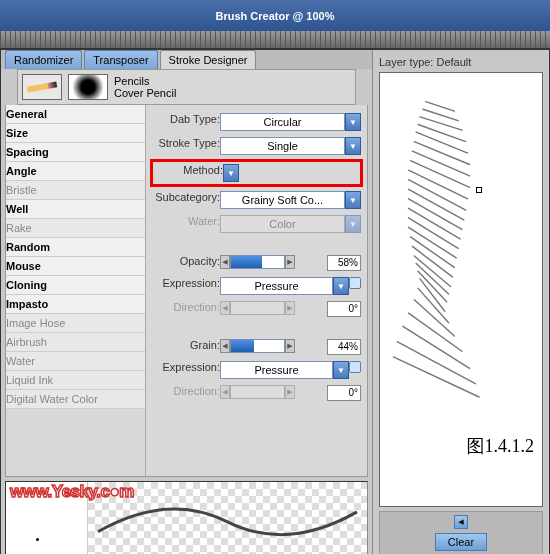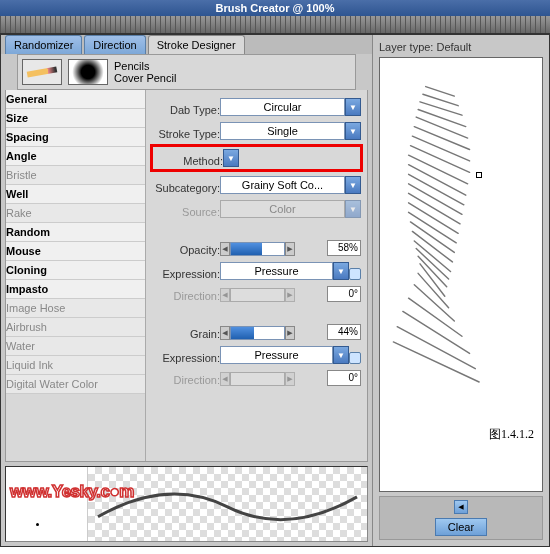--- a/index.html
+++ b/index.html
@@ -1,35 +1,35 @@
 <!DOCTYPE html>
 <html><head>
 <meta charset="utf-8">
 <style>
 * { box-sizing: border-box; margin: 0; padding: 0; font-family: Tahoma, sans-serif; font-size: 11px; }
 body { background: #fff; width: 550px; height: 554px; position: relative; }
-.titlebar { height: 16px; background: linear-gradient(#4a6ea8,#2e5591); color: #fff; display: flex; align-items: center; justify-content: center; position: relative; font-weight: bold; }
+.titlebar { height: 31px; background: linear-gradient(#4a6ea8,#2e5591); color: #fff; display: flex; align-items: center; justify-content: center; position: relative; font-weight: bold; }
 .ruler { height: 18px; background: linear-gradient(#888,#666); border-bottom: 1px solid #333; background-image: repeating-linear-gradient(90deg,#555 0,#555 1px,transparent 1px,transparent 5px),linear-gradient(#999,#666); }
 .main { display: flex; height: 513px; background: #bbb; border: 1px solid #333; }
 .left { width: 372px; background: #c8c8c8; display: flex; flex-direction: column; border-right: 1px solid #888; }
 .tabs { display: flex; padding: 0 4px 0 4px; gap: 2px; background: #bbb; }
 .tab { padding: 3px 8px; background: linear-gradient(#9fbfe8,#7da8d8); border: 1px solid #5a7fa8; border-bottom: none; border-radius: 3px 3px 0 0; cursor: pointer; }
 .tab.active { background: #d8d8d8; border-color: #888; }
 .brushrow { display: flex; align-items: center; padding: 4px; background: #d8d8d8; border: 1px solid #999; margin: 0 16px; gap: 6px; }
 .brushicon { width: 40px; height: 26px; border: 1px solid #666; display: flex; align-items: center; justify-content: center; background: #e8e8e8; }
 .pencil { width: 30px; height: 6px; background: linear-gradient(90deg,#f4c060,#f4c060 70%,#e88 70%,#333 95%); transform: rotate(-10deg); }
 .dabicon { width: 40px; height: 26px; border: 1px solid #666; background: radial-gradient(circle,#000 30%,#fff 70%); }
 .brushtext { display: flex; flex-direction: column; font-size: 11px; }
 .cols { display: flex; flex: 1; background: #d8d8d8; margin: 0 4px 4px 4px; border: 1px solid #999; border-top: none; }
 .catlist { width: 140px; border-right: 1px solid #aaa; }
 .catitem { padding: 3px 0; border-bottom: 1px solid #ccc; background: #e8e8e8; cursor: pointer; }
 .catitem.bold { font-weight: bold; color: #000; background: #f0f0f0; }
 .catitem.dim { color: #888; }
 .props { flex: 1; padding: 8px 6px; display: flex; flex-direction: column; gap: 6px; }
-.prow { display: flex; align-items: flex-end; }
+.prow { display: flex; align-items: flex-start; }
 .plabel { width: 68px; text-align: right; color: #333; }
 .plabel.dim { color: #999; }
 .pfield { flex: 1; height: 18px; background: #fff; border: 1px solid #7a93b5; text-align: center; line-height: 16px; position: relative; }
 .pfield.dim { background: #ddd; color: #888; border-color: #aaa; }
 .darr { width: 16px; height: 18px; background: linear-gradient(#7aa8e0,#4a7ac0); border: 1px solid #335a90; display: flex; align-items: center; justify-content: center; color: #fff; font-size: 8px; }
 .darr::after { content: "▼"; }
 .hlrow { border: 3px solid #e00; padding: 2px; margin: -2px; }
 .slider { flex: 1; height: 14px; border: 1px solid #7a93b5; background: #fff; position: relative; }
 .slider .fill { position: absolute; left: 0; top: 0; bottom: 0; background: linear-gradient(#5090e0,#2060b0); }
 .slarr { width: 10px; height: 14px; background: #ccc; border: 1px solid #888; display: flex; align-items: center; justify-content: center; font-size: 7px; color: #555; }
@@ -39,38 +39,38 @@
 .dabprev { width: 82px; background: #fff; border-right: 1px solid #ccc; position: relative; }
 .dabprev::after { content: ""; position: absolute; left: 30px; top: 56px; width: 3px; height: 3px; background: #000; border-radius: 50%; }
 .strokeprev { flex: 1; background: repeating-conic-gradient(#ddd 0 25%,#fff 0 50%) 0 0/14px 14px; position: relative; }
 .strokeprev svg { position: absolute; inset: 0; }
 .watermark { position: absolute; left: 10px; bottom: 52px; font-size: 17px; font-weight: bold; color: #fff; -webkit-text-stroke: 1.5px #d03030; font-family: Arial; letter-spacing: -0.5px; }
 .right { flex: 1; background: #c8c8c8; display: flex; flex-direction: column; padding: 6px; }
 .rlabel { color: #333; margin-bottom: 4px; }
 .canvas { flex: 1; background: #fff; border: 1px solid #666; position: relative; overflow: hidden; }
 .canvas svg { position: absolute; inset: 0; }
 .handle { position: absolute; width: 6px; height: 6px; border: 1px solid #000; background: #fff; }
-.figlabel { position: absolute; right: 8px; bottom: 48px; font-family: SimSun,serif; font-size: 12px; }
+.figlabel { position: absolute; right: 8px; bottom: 48px; font-family: SimSun,serif; font-size: 18px; }
 .clearrow { display: flex; justify-content: flex-end; align-items: center; gap: 4px; margin-top: 4px; padding: 3px; background: #b8b8b8; border: 1px solid #999; flex-direction: column; }
 .clearbtn { padding: 2px 12px; background: linear-gradient(#9fc8f0,#6ea0d8); border: 1px solid #4a7ab0; cursor: pointer; }
 .sarr { width: 14px; height: 14px; background: linear-gradient(#9fc8f0,#6ea0d8); border: 1px solid #4a7ab0; display: flex; align-items: center; justify-content: center; font-size: 7px; }
 .gap { height: 10px; }
 </style>
 </head>
 <body>
 
 <div class="titlebar">
   <span>Brush Creator @ 100%</span>
 </div>
 <div class="ruler"></div>
 <div class="main">
   <div class="left">
     <div class="tabs">
       <div class="tab">Randomizer</div>
-      <div class="tab">Direction</div>
+      <div class="tab">Transposer</div>
       <div class="tab active">Stroke Designer</div>
     </div>
     <div class="brushrow">
       <div class="brushicon">
           <div class="pencil"></div>
         </div>
       <div class="dabicon"></div>
       <div class="brushtext">
         <span>Pencils</span>
         <span>Cover Pencil</span>
@@ -109,21 +109,21 @@
         <div class="prow hlrow">
           <span class="plabel">Method:</span>
           <div class="darr"></div>
         </div>
         <div class="prow">
           <span class="plabel">Subcategory:</span>
           <div class="pfield">Grainy Soft Co...</div>
           <div class="darr"></div>
         </div>
         <div class="prow">
-          <span class="plabel dim">Source:</span>
+          <span class="plabel dim">Water:</span>
           <div class="pfield dim">Color</div>
           <div class="darr" style="opacity:.5"></div>
         </div>
         <div class="gap"></div>
         <div class="prow">
           <span class="plabel">Opacity:</span>
           <div class="slarr">◀</div>
           <div class="slider">
               <div class="fill" style="width:58%"></div>
             </div>

